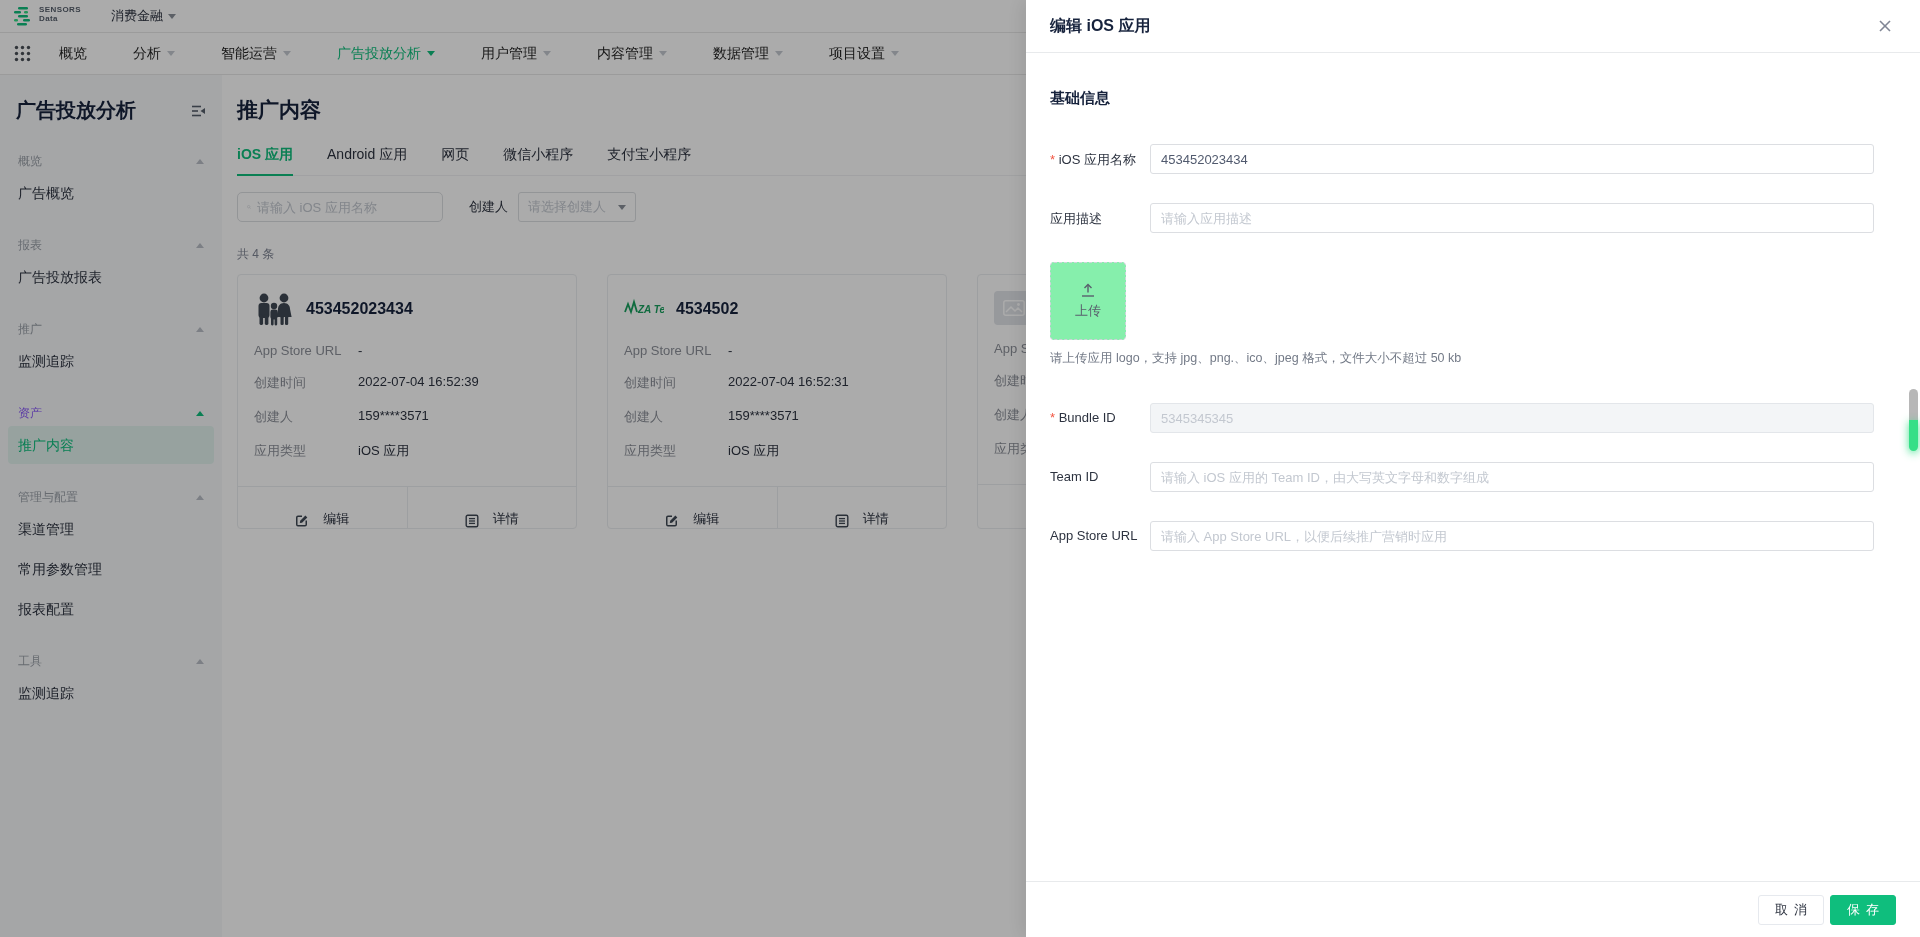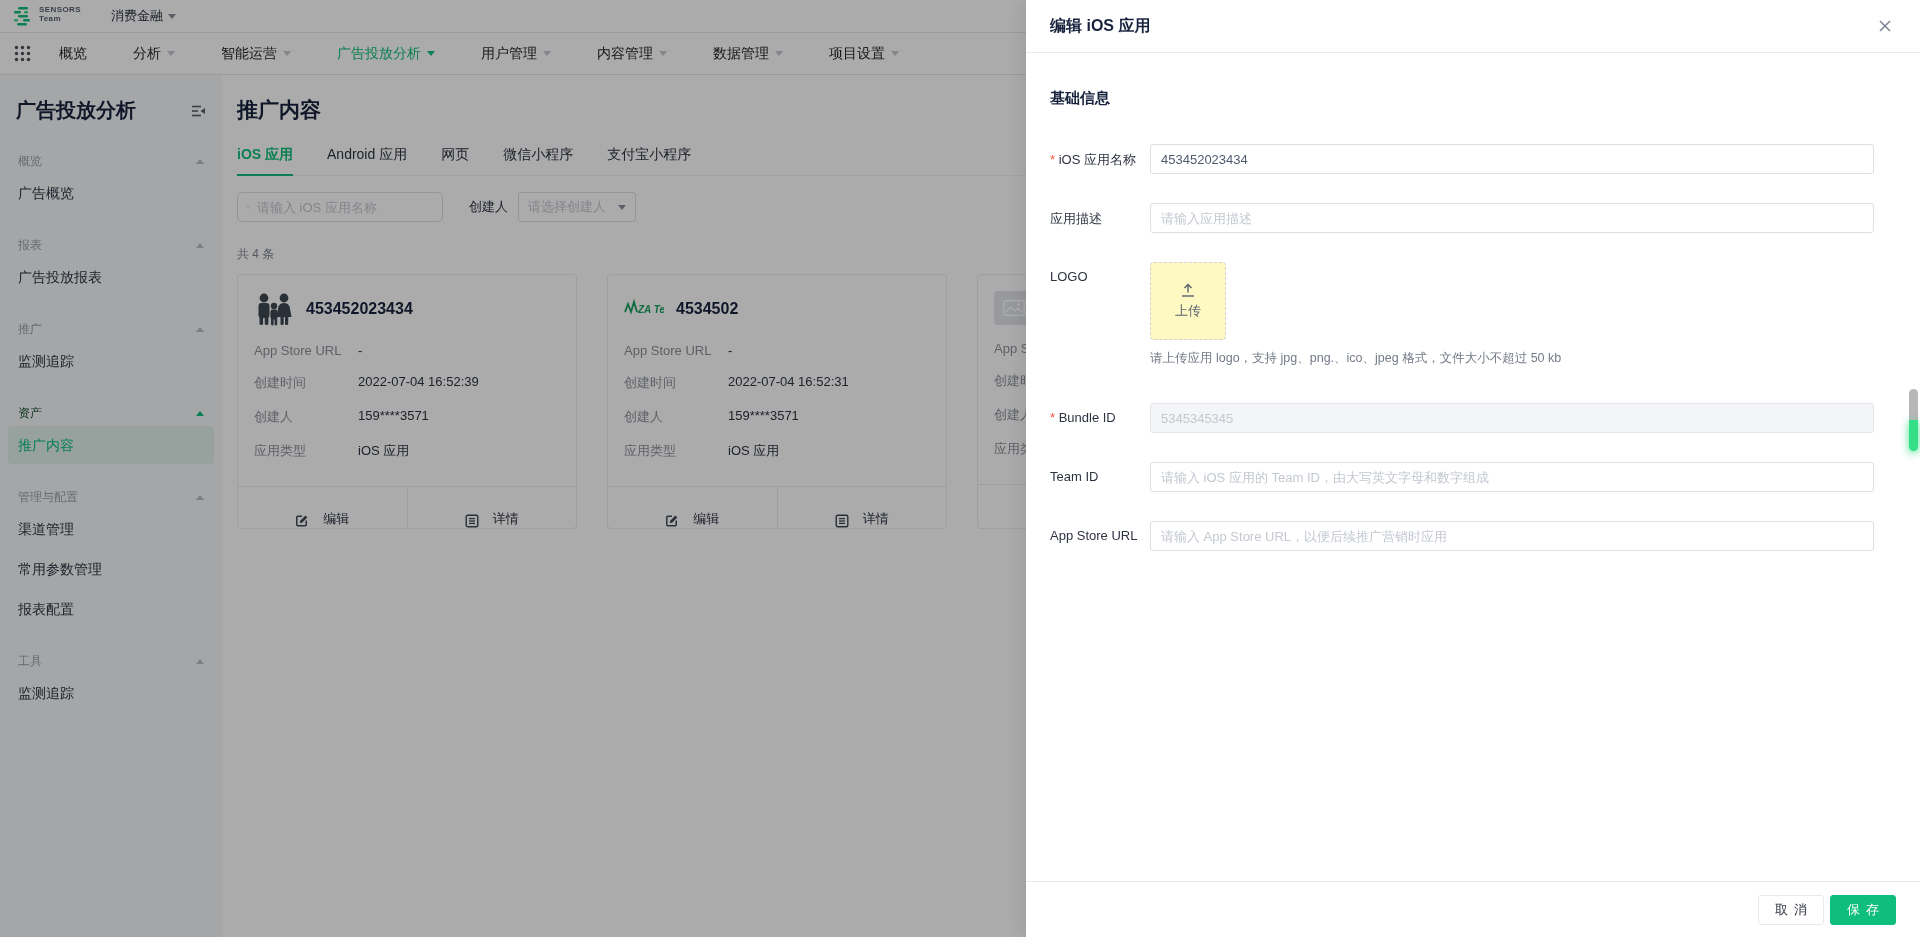--- a/index.html
+++ b/index.html
@@ -29,21 +29,21 @@
   
   .layout { display:flex; height:862px; }
   .sidebar { width:222px; flex:0 0 222px; background:#f7f8fa; padding:22px 0 0; }
   .sidebar-head { display:flex; align-items:center; justify-content:space-between; padding:0 16px; margin-bottom:26px; }
   .sidebar-title { font-size:20px; font-weight:700; color:#17233d; }
   .collapse-btn { cursor:pointer; display:flex; }
   .side-section { margin-bottom:22px; }
   .side-section-head { display:flex; align-items:center; justify-content:space-between;
     padding:0 18px; height:22px; font-size:12px; color:#9aa0a8; cursor:pointer; }
   .side-section-head .tri-up { width:0; height:0; border-left:4px solid transparent; border-right:4px solid transparent; border-bottom:5px solid #b9bec6; }
-  .side-section-head.active { color:#14532d; }
+  .side-section-head.active { color:#8b5cf6; }
   .side-section-head.active .tri-up { border-bottom-color:#0fbe7d; }
   .side-item { height:38px; line-height:38px; margin:2px 8px; padding:0 10px; border-radius:4px;
     font-size:14px; color:#2d3340; cursor:pointer; }
   .side-item.selected { background:rgba(15,190,125,.09); color:#0fbe7d; }
 
   
   .main { flex:1; background:#fff; padding:21px 0 0 15px; overflow:hidden; }
   .page-title { font-size:21px; font-weight:700; color:#17233d; }
   .tabs { display:flex; gap:34px; margin-top:22px; border-bottom:1px solid #f0f1f3; width:870px; }
   .tab { font-size:14px; color:#2d3340; padding-bottom:11px; cursor:pointer; position:relative; white-space:nowrap; }
@@ -88,21 +88,21 @@
   .form-row { display:flex; margin-bottom:29px; }
   .form-label { flex:0 0 100px; width:100px; font-size:13px; color:#2d3340; padding-top:7px; }
   .form-label.required::before { content:"* "; color:#f25643; }
   .form-control { width:724px; }
   .ipt { width:100%; height:30px; border:1px solid #dcdee2; border-radius:3px; padding:0 10px;
     font-size:13px; color:#515a6e; outline:0; font-family:inherit; background:#fff; }
   .ipt::placeholder { color:#c3c8d0; }
   .ipt:disabled { background:#f3f5f7; color:#c3c8d0; border-color:#e3e6ea; }
   .upload-box { width:76px; height:78px; border:1px dashed #cfd3da; border-radius:4px;
     display:flex; flex-direction:column; align-items:center; justify-content:center; gap:4px;
-    cursor:pointer; color:#595f6d; font-size:13px; background:#fef9c3; }
+    cursor:pointer; color:#595f6d; font-size:13px; background:#86efac; }
   .upload-hint { margin-top:10px; font-size:12.5px; color:#737a87; }
   .drawer-footer { flex:0 0 56px; border-top:1px solid #e8eaec; display:flex; align-items:center;
     justify-content:flex-end; gap:6px; padding:4px 24px; }
   .btn { height:30px; border-radius:3px; font-size:13px; display:flex; align-items:center;
     cursor:pointer; letter-spacing:6px; padding:0 10px 0 16px; font-family:inherit; }
   .btn-cancel { background:#fff; border:1px solid #e6e9ee; color:#2d3340; }
   .btn-save { background:#0fbe7d; border:1px solid #0fbe7d; color:#fff; }
 
   
   .scroll-flag { position:fixed; right:2px; top:389px; width:9px; z-index:30; cursor:pointer; }
@@ -121,21 +121,21 @@
         <rect x="2" y="6" width="7" height="2.6" rx="1.3"></rect>
         <rect x="12" y="6" width="4" height="2.6" rx="1.3" fill="#35df87"></rect>
         <rect x="6" y="10" width="10" height="2.6" rx="1.3"></rect>
         <rect x="11" y="14" width="7" height="2.6" rx="1.3"></rect>
         <rect x="2" y="14" width="4" height="2.6" rx="1.3" fill="#35df87"></rect>
         <rect x="5" y="18" width="10" height="2.6" rx="1.3"></rect>
       </g>
     </svg>
     <div class="brand-text">
       <div>SENSORS</div>
-      <div>Team</div>
+      <div>Data</div>
     </div>
   </div>
   <div class="project-switch">
     <span>消费金融</span>
     <span class="caret-down"></span>
   </div>
 </div>
 
 <div class="navbar">
   <span class="grid-icon">
@@ -459,21 +459,20 @@
     </div>
 
     <div class="form-row">
       <div class="form-label">应用描述</div>
       <div class="form-control">
         <input class="ipt" placeholder="请输入应用描述" style="">
       </div>
     </div>
 
     <div class="form-row" style="margin-bottom:36px;">
-      <div class="form-label">LOGO</div>
       <div class="form-control">
         <div class="upload-box">
           <svg width="16" height="15" viewBox="0 0 16 15">
             <polyline points="4.5,5 8,1.5 11.5,5" fill="none" stroke="#595f6d" stroke-width="1.4"></polyline>
             <line x1="8" y1="1.8" x2="8" y2="9.5" stroke="#595f6d" stroke-width="1.4"></line>
             <line x1="2" y1="13" x2="14" y2="13" stroke="#595f6d" stroke-width="1.4"></line>
           </svg>
           <span>上传</span>
         </div>
         <div class="upload-hint">请上传应用 logo，支持 jpg、png.、ico、jpeg 格式，文件大小不超过 50 kb</div>

